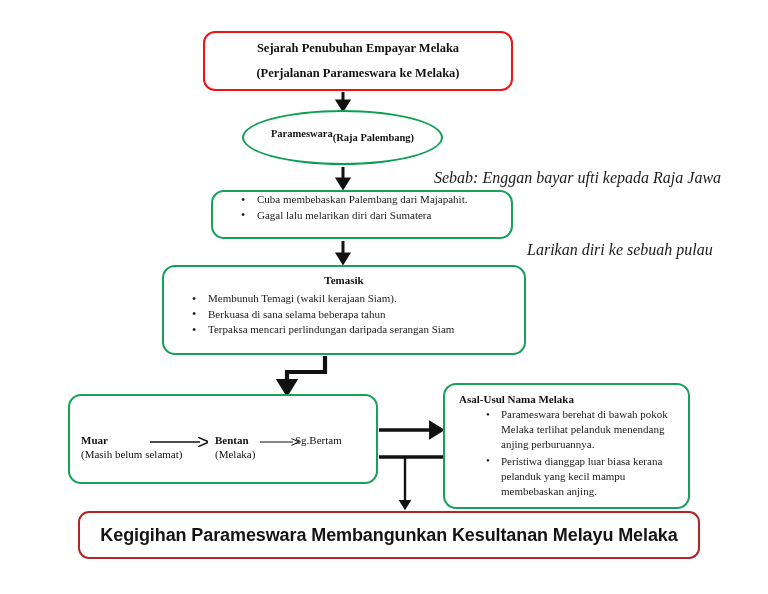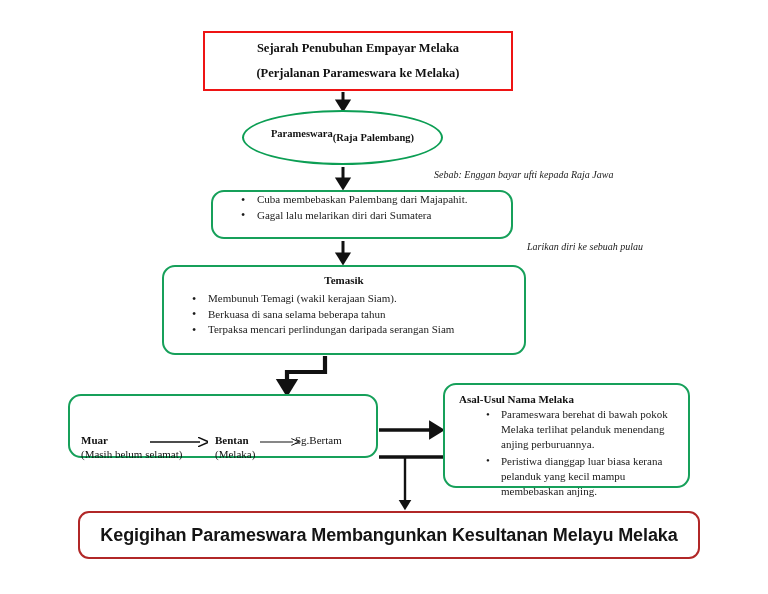--- a/index.html
+++ b/index.html
@@ -23,21 +23,21 @@
     box-sizing: border-box;
     background: #ffffff;
   }
   
   #title-box {
     left: 203px;
     top: 31px;
     width: 310px;
     height: 60px;
     border: 2.5px solid #ee1414;
-    border-radius: 0;
+    border-radius: 12px;
     display: flex;
     flex-direction: column;
     align-items: center;
     justify-content: center;
   }
   #title-box .tline {
     font-weight: bold;
     font-size: 12.5px;
     color: #111111;
     line-height: 1.1;
@@ -83,27 +83,27 @@
     left: 162px;
     top: 265px;
     width: 364px;
     height: 90px;
     padding: 7px 10px 6px 10px;
   }
   #muar-box {
     left: 68px;
     top: 394px;
     width: 310px;
-    height: 64px;
+    height: 90px;
   }
   #asal-box {
     left: 443px;
     top: 383px;
     width: 247px;
-    height: 105px;
+    height: 126px;
     padding: 8px 10px 0 10px;
   }
   
   #conclusion-box {
     left: 78px;
     top: 511px;
     width: 622px;
     height: 48px;
     border: 2.4px solid #b12727;
     border-radius: 11px;
@@ -188,21 +188,21 @@
   
   #wires {
     position: absolute;
     left: 0; top: 0;
     width: 768px; height: 594px;
     pointer-events: none;
   }
   .annot {
     position: absolute;
     font-style: italic;
-    font-size: 10px;
+    font-size: 16px;
     color: #1a1a1a;
     white-space: nowrap;
     text-align: center;
   }
   #annot-1 { left: 434px; top: 169px; }
   #annot-2 { left: 527px; top: 241px; }
 </style>
 </head>
 <body>
 

